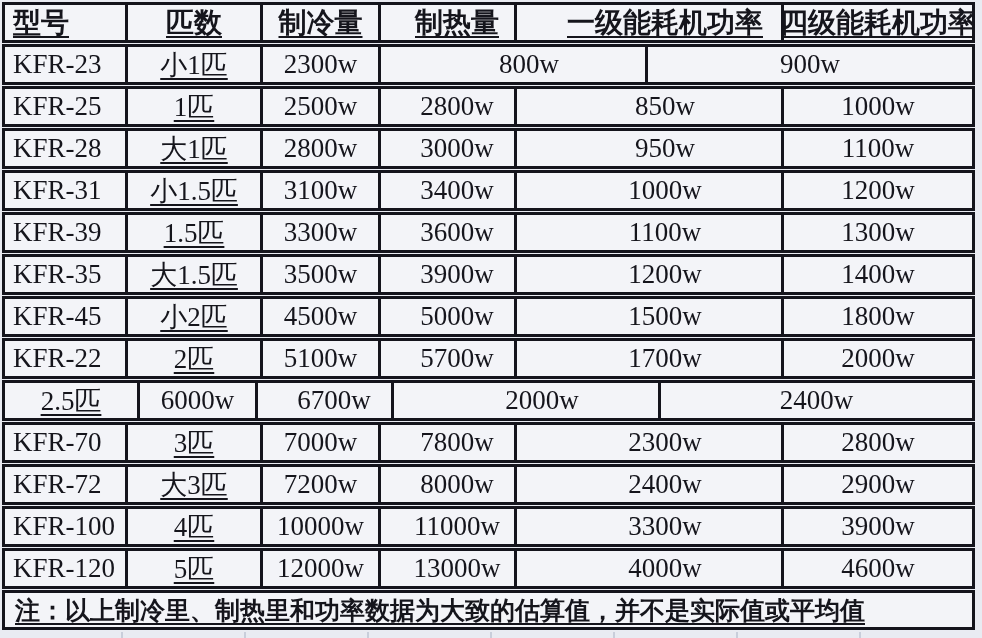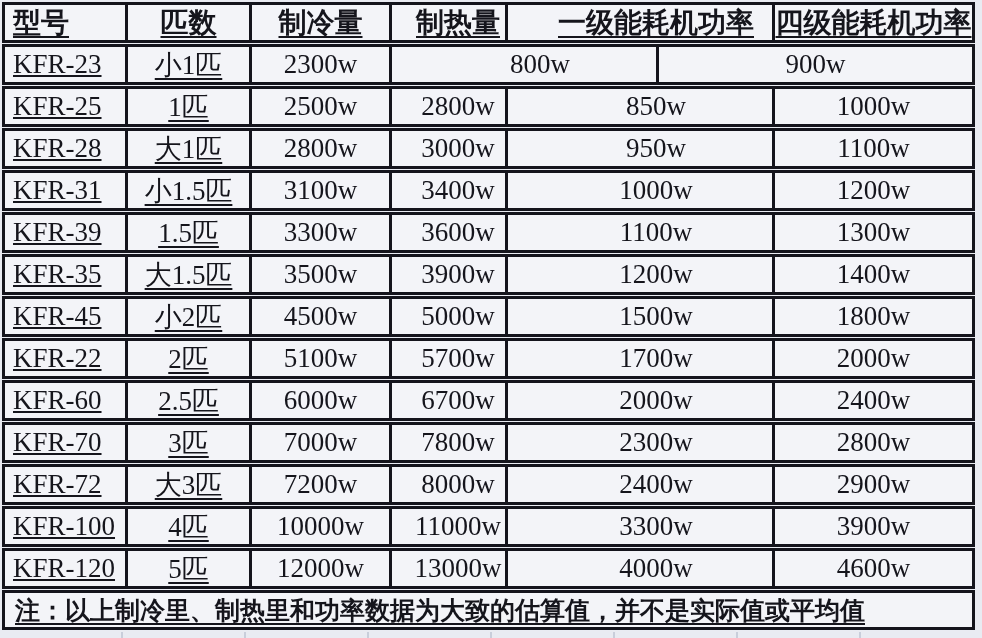--- a/index.html
+++ b/index.html
@@ -15,24 +15,24 @@
     border:3px solid var(--line,#14141c);
   }
   .cell{
     box-sizing:border-box;height:100%;
     display:flex;align-items:center;justify-content:center;
     border-right:3px solid var(--line,#14141c);
     font-size:27px;color:var(--ink,#15151c);
     white-space:nowrap;overflow:hidden;
   }
   .cell:last-child{border-right:none;}
-  .c0{width:123px;justify-content:flex-start;padding-left:8px;text-decoration:underline;}
-  .c1{width:124px;}
-  .c2{width:140px;}
-  .c3{width:116px;padding-left:19px;}
+  .c0{width:123px;justify-content:flex-start;padding-left:8px;}
+  .c1{width:135px;}
+  .c2{width:118px;}
+  .c3{width:136px;padding-left:19px;}
   .c4{width:235px;margin-left:32px;}
   .c5{flex:1;}
   .header .cell{font-weight:bold;font-size:28px;}
   .header .cell, .row:not(.header):not(.note) .c1{
     text-decoration:underline;
     text-decoration-thickness:2px;
     text-underline-offset:4px;
   }
   .note{height:40px;align-items:center;}
   .note .cell{
@@ -110,21 +110,20 @@
           <div class="cell c4">1500w</div>
           <div class="cell c5">1800w</div>
         </div><div class="row">
           <div class="cell c0">KFR-22</div>
           <div class="cell c1">2匹</div>
           <div class="cell c2">5100w</div>
           <div class="cell c3">5700w</div>
           <div class="cell c4">1700w</div>
           <div class="cell c5">2000w</div>
         </div><div class="row">
-          <div class="cell c0">KFR-60</div>
           <div class="cell c1">2.5匹</div>
           <div class="cell c2">6000w</div>
           <div class="cell c3">6700w</div>
           <div class="cell c4">2000w</div>
           <div class="cell c5">2400w</div>
         </div><div class="row">
           <div class="cell c0">KFR-70</div>
           <div class="cell c1">3匹</div>
           <div class="cell c2">7000w</div>
           <div class="cell c3">7800w</div>

